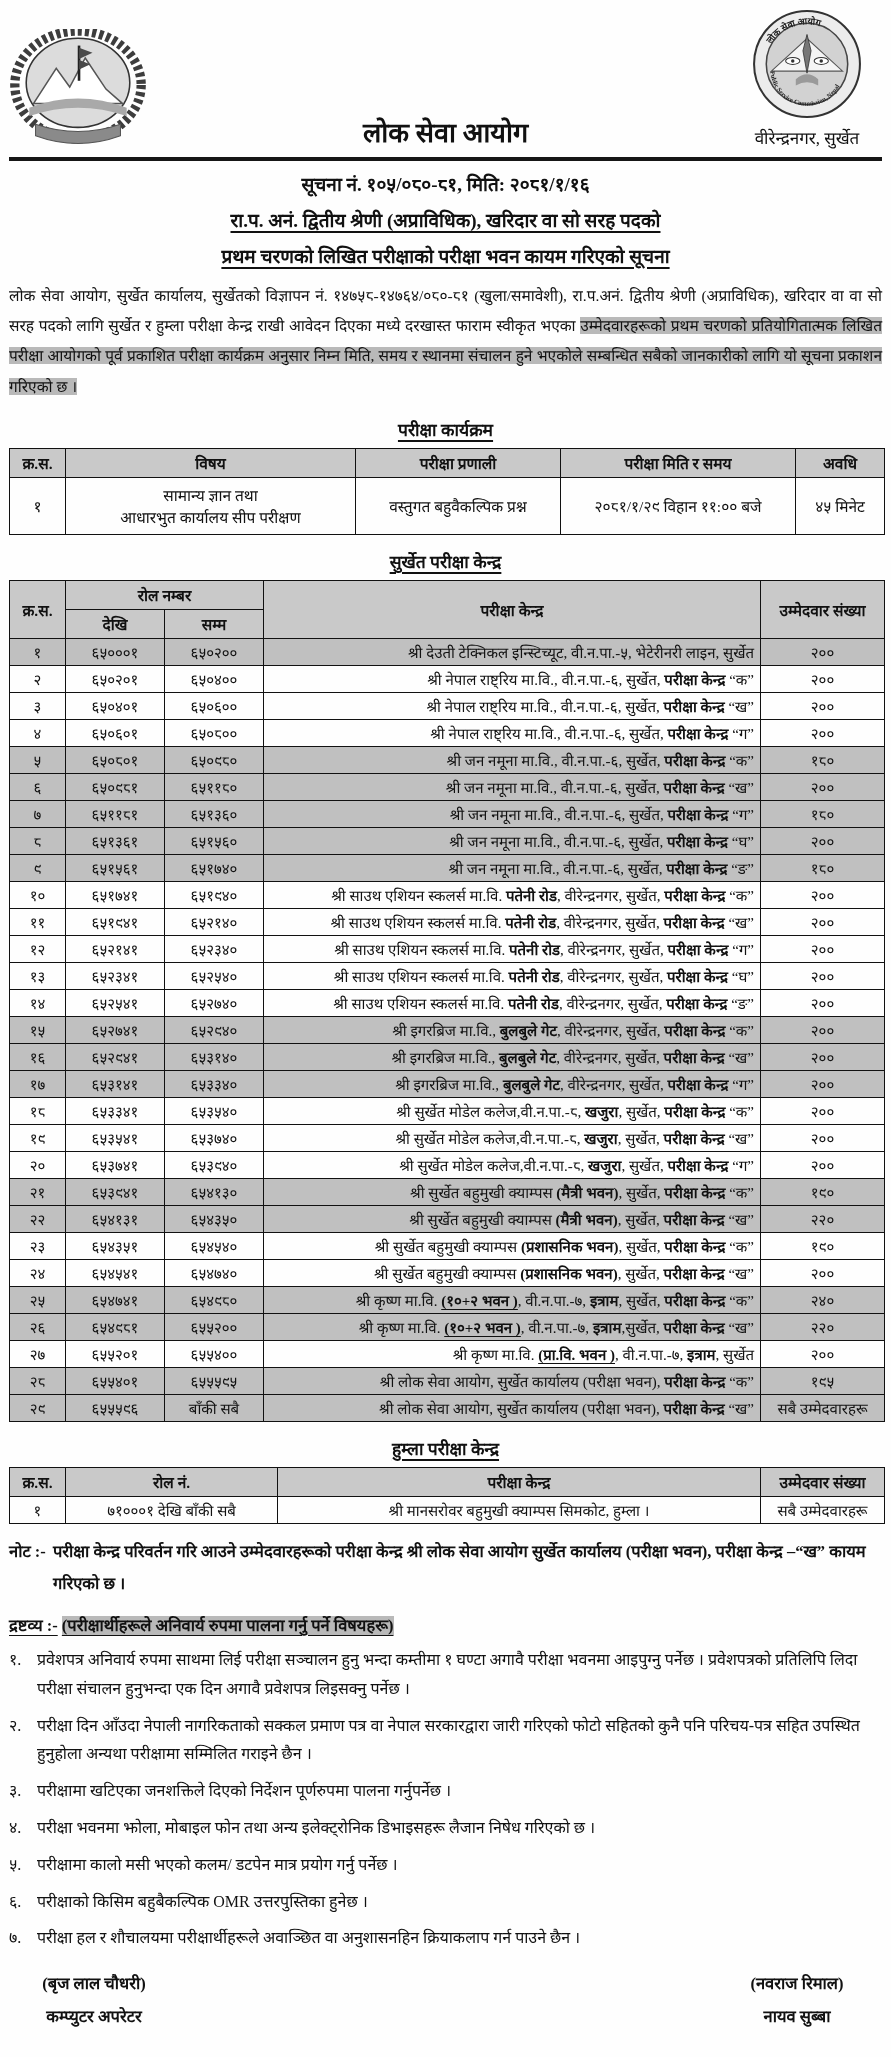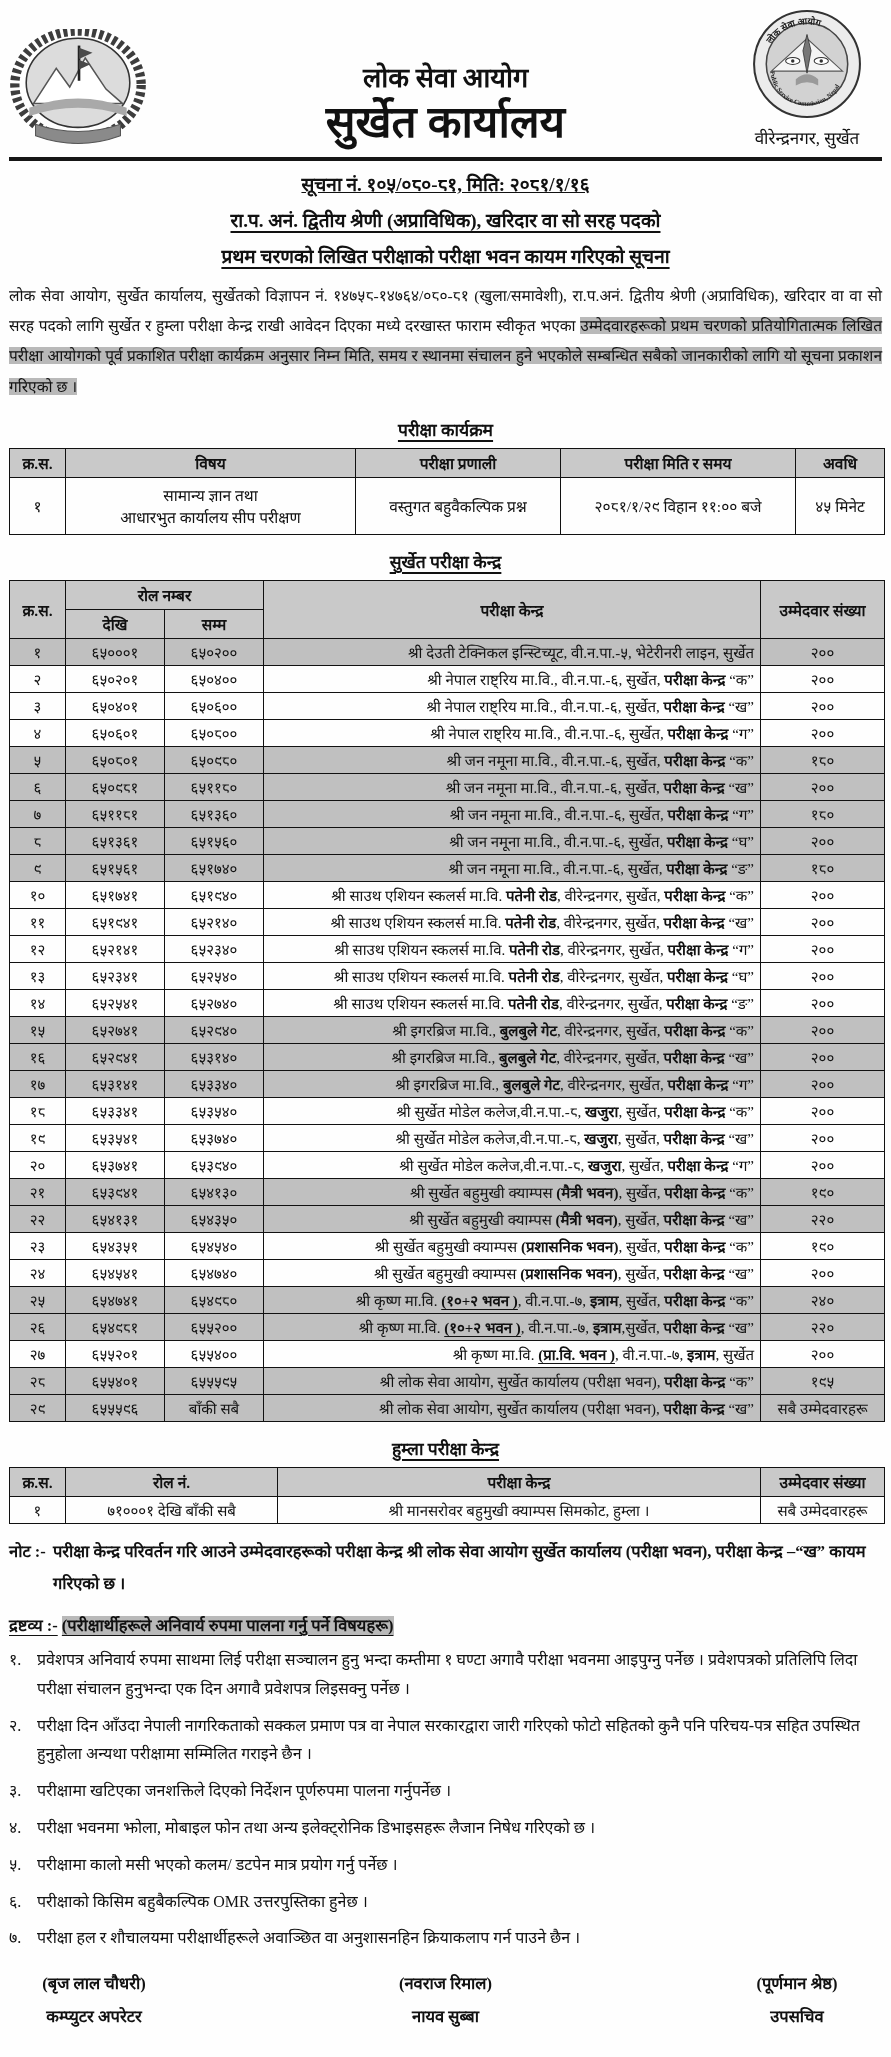--- a/index.html
+++ b/index.html
@@ -13,21 +13,21 @@
   .masthead{display:flex;align-items:flex-end;}
   .emblem-box{width:150px;flex:none;padding-top:4px;}
   .titles{flex:1;text-align:center;padding-top:2px;line-height:1.15;}
   .org-name{font-size:27px;font-weight:bold;}
   .office-name{font-size:44px;font-weight:bold;margin-top:4px;}
   .branch-name{font-size:27px;font-weight:bold;margin-top:8px;}
   .seal-box{width:150px;flex:none;text-align:center;padding-top:2px;}
   .seal-caption{font-size:17px;margin-top:2px;}
   .rule{border:none;border-top:4px solid #161616;margin:8px 0 10px;}
   
-  .meta-line{text-align:center;font-weight:bold;font-size:19px;margin-top:2px;text-decoration:underline;}
+  .meta-line{text-align:center;font-weight:bold;font-size:19px;margin-top:2px;}
   .subtitle{text-align:center;font-weight:bold;font-size:19px;margin-top:10px;}
   .subtitle span{text-decoration:underline;text-underline-offset:4px;text-decoration-thickness:2px;}
   
   .intro{font-size:15.5px;line-height:1.95;text-align:justify;margin-top:12px;}
   .hl{background:#b9b9b9;}
   
   .sec-head{text-align:center;font-weight:bold;font-size:17.5px;margin:14px 0 7px;}
   .sec-head span{text-decoration:underline;text-underline-offset:4px;text-decoration-thickness:2px;}
   
   table{width:100%;border-collapse:collapse;table-layout:fixed;}
@@ -65,21 +65,20 @@
         <path d="M22 72 L44 38 L57 56 L72 28 L92 58 L108 72 Z" fill="#ffffff" stroke="#555" stroke-width="1.5"></path>
         <line x1="66" y1="16" x2="66" y2="50" stroke="#222" stroke-width="2.5"></line>
         <path d="M66 18 l13 5 -13 6 z" fill="#4a4a4a"></path>
         <path d="M66 30 l11 4 -11 5 z" fill="#4a4a4a"></path>
         <path d="M18 76 Q65 58 112 76 L112 84 Q65 68 18 84 Z" fill="#a9a9a9"></path>
         <path d="M24 92 Q65 106 106 92 l0 11 Q65 118 24 103 Z" fill="#8a8a8a" stroke="#555" stroke-width="1"></path>
       </svg>
     </div>
     <div class="titles">
       <div class="org-name">लोक सेवा आयोग</div>
-      <div class="office-name">सुर्खेत कार्यालय</div>
     </div>
     <div class="seal-box">
       <svg width="112" height="112" viewBox="0 0 110 110">
         <defs>
           <path id="arcTop" d="M13,58 A42,42 0 0 1 97,58"></path>
           <path id="arcBot" d="M19,60 A36,36 0 0 0 91,60"></path>
         </defs>
         <circle cx="55" cy="55" r="52" fill="#ececec" stroke="#333" stroke-width="2"></circle>
         <circle cx="55" cy="55" r="40" fill="#d2d2d2" stroke="#444" stroke-width="1.5"></circle>
         <path d="M20 62 L55 30 L90 62 Z" fill="#f5f5f5" stroke="#555" stroke-width="1"></path>
@@ -432,19 +431,15 @@
 
   <div class="sigs" id="signature-row">
       <div class="sig">
         <div>(बृज लाल चौधरी)</div>
         <div>कम्प्युटर अपरेटर</div>
       </div>
       <div class="sig">
         <div>(नवराज रिमाल)</div>
         <div>नायव सुब्बा</div>
       </div>
-      <div class="sig">
-        <div>(पूर्णमान श्रेष्ठ)</div>
-        <div>उपसचिव</div>
-      </div>
     </div>
 
 </div>
 
 </body></html>

